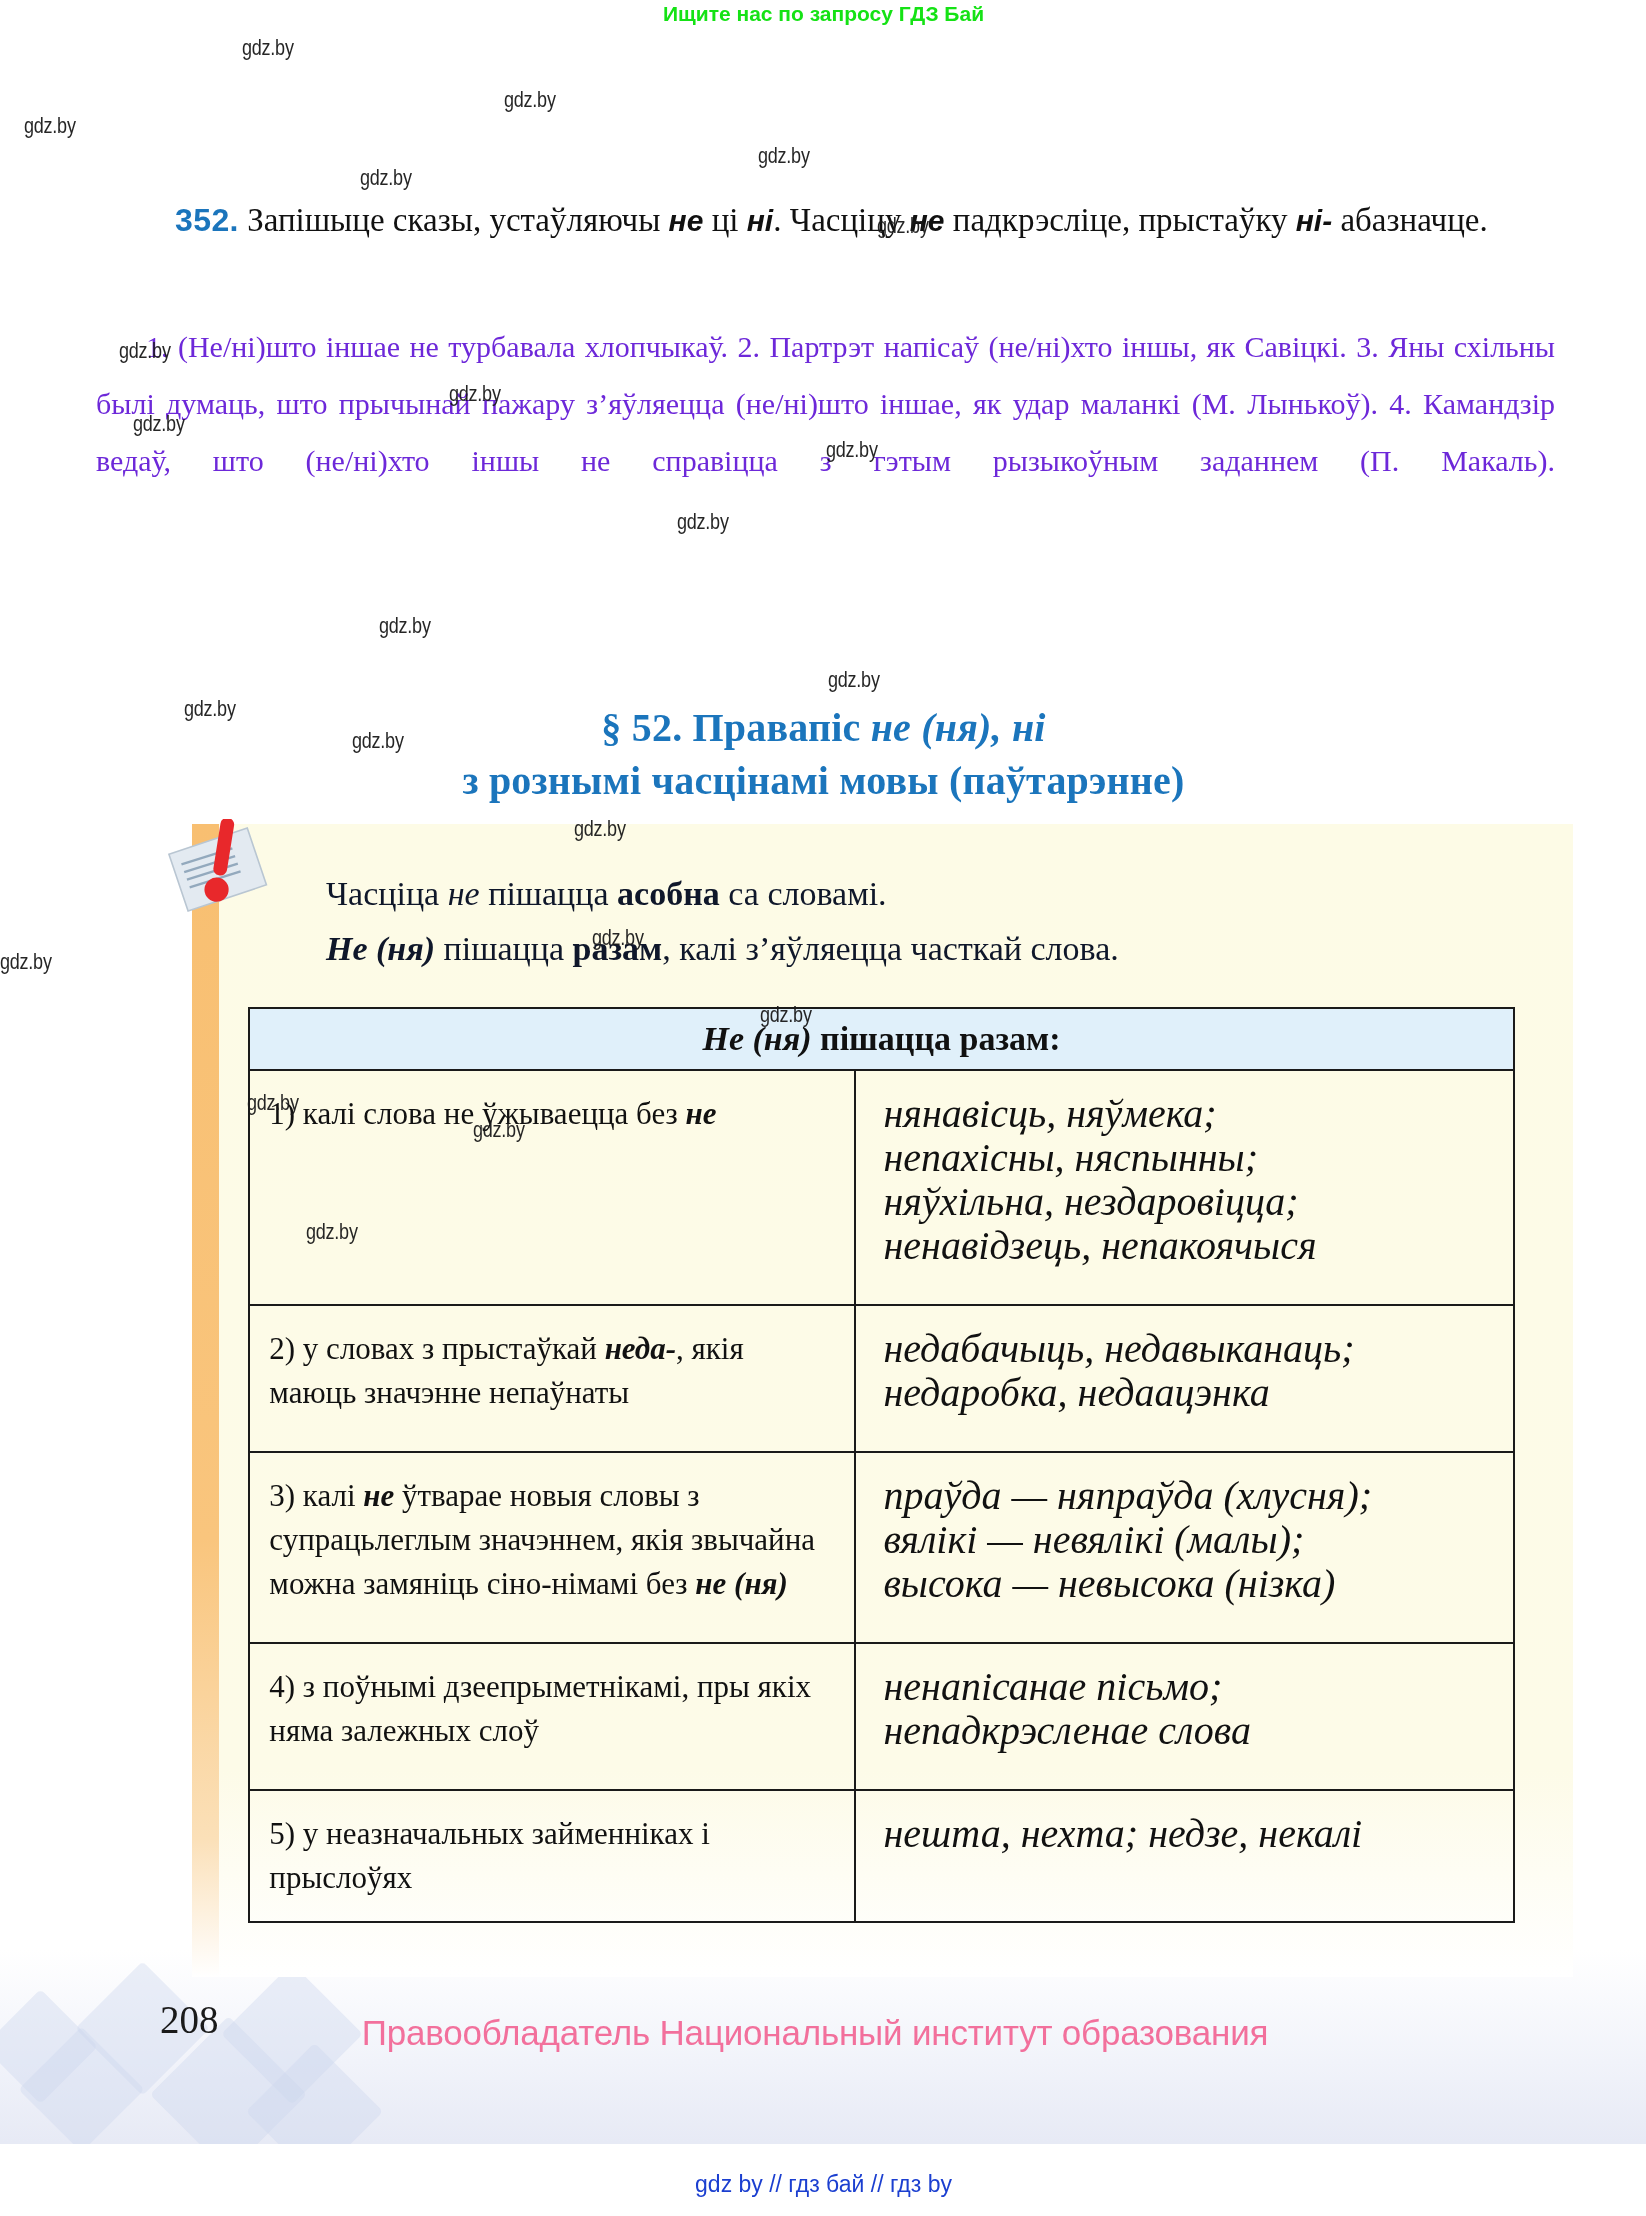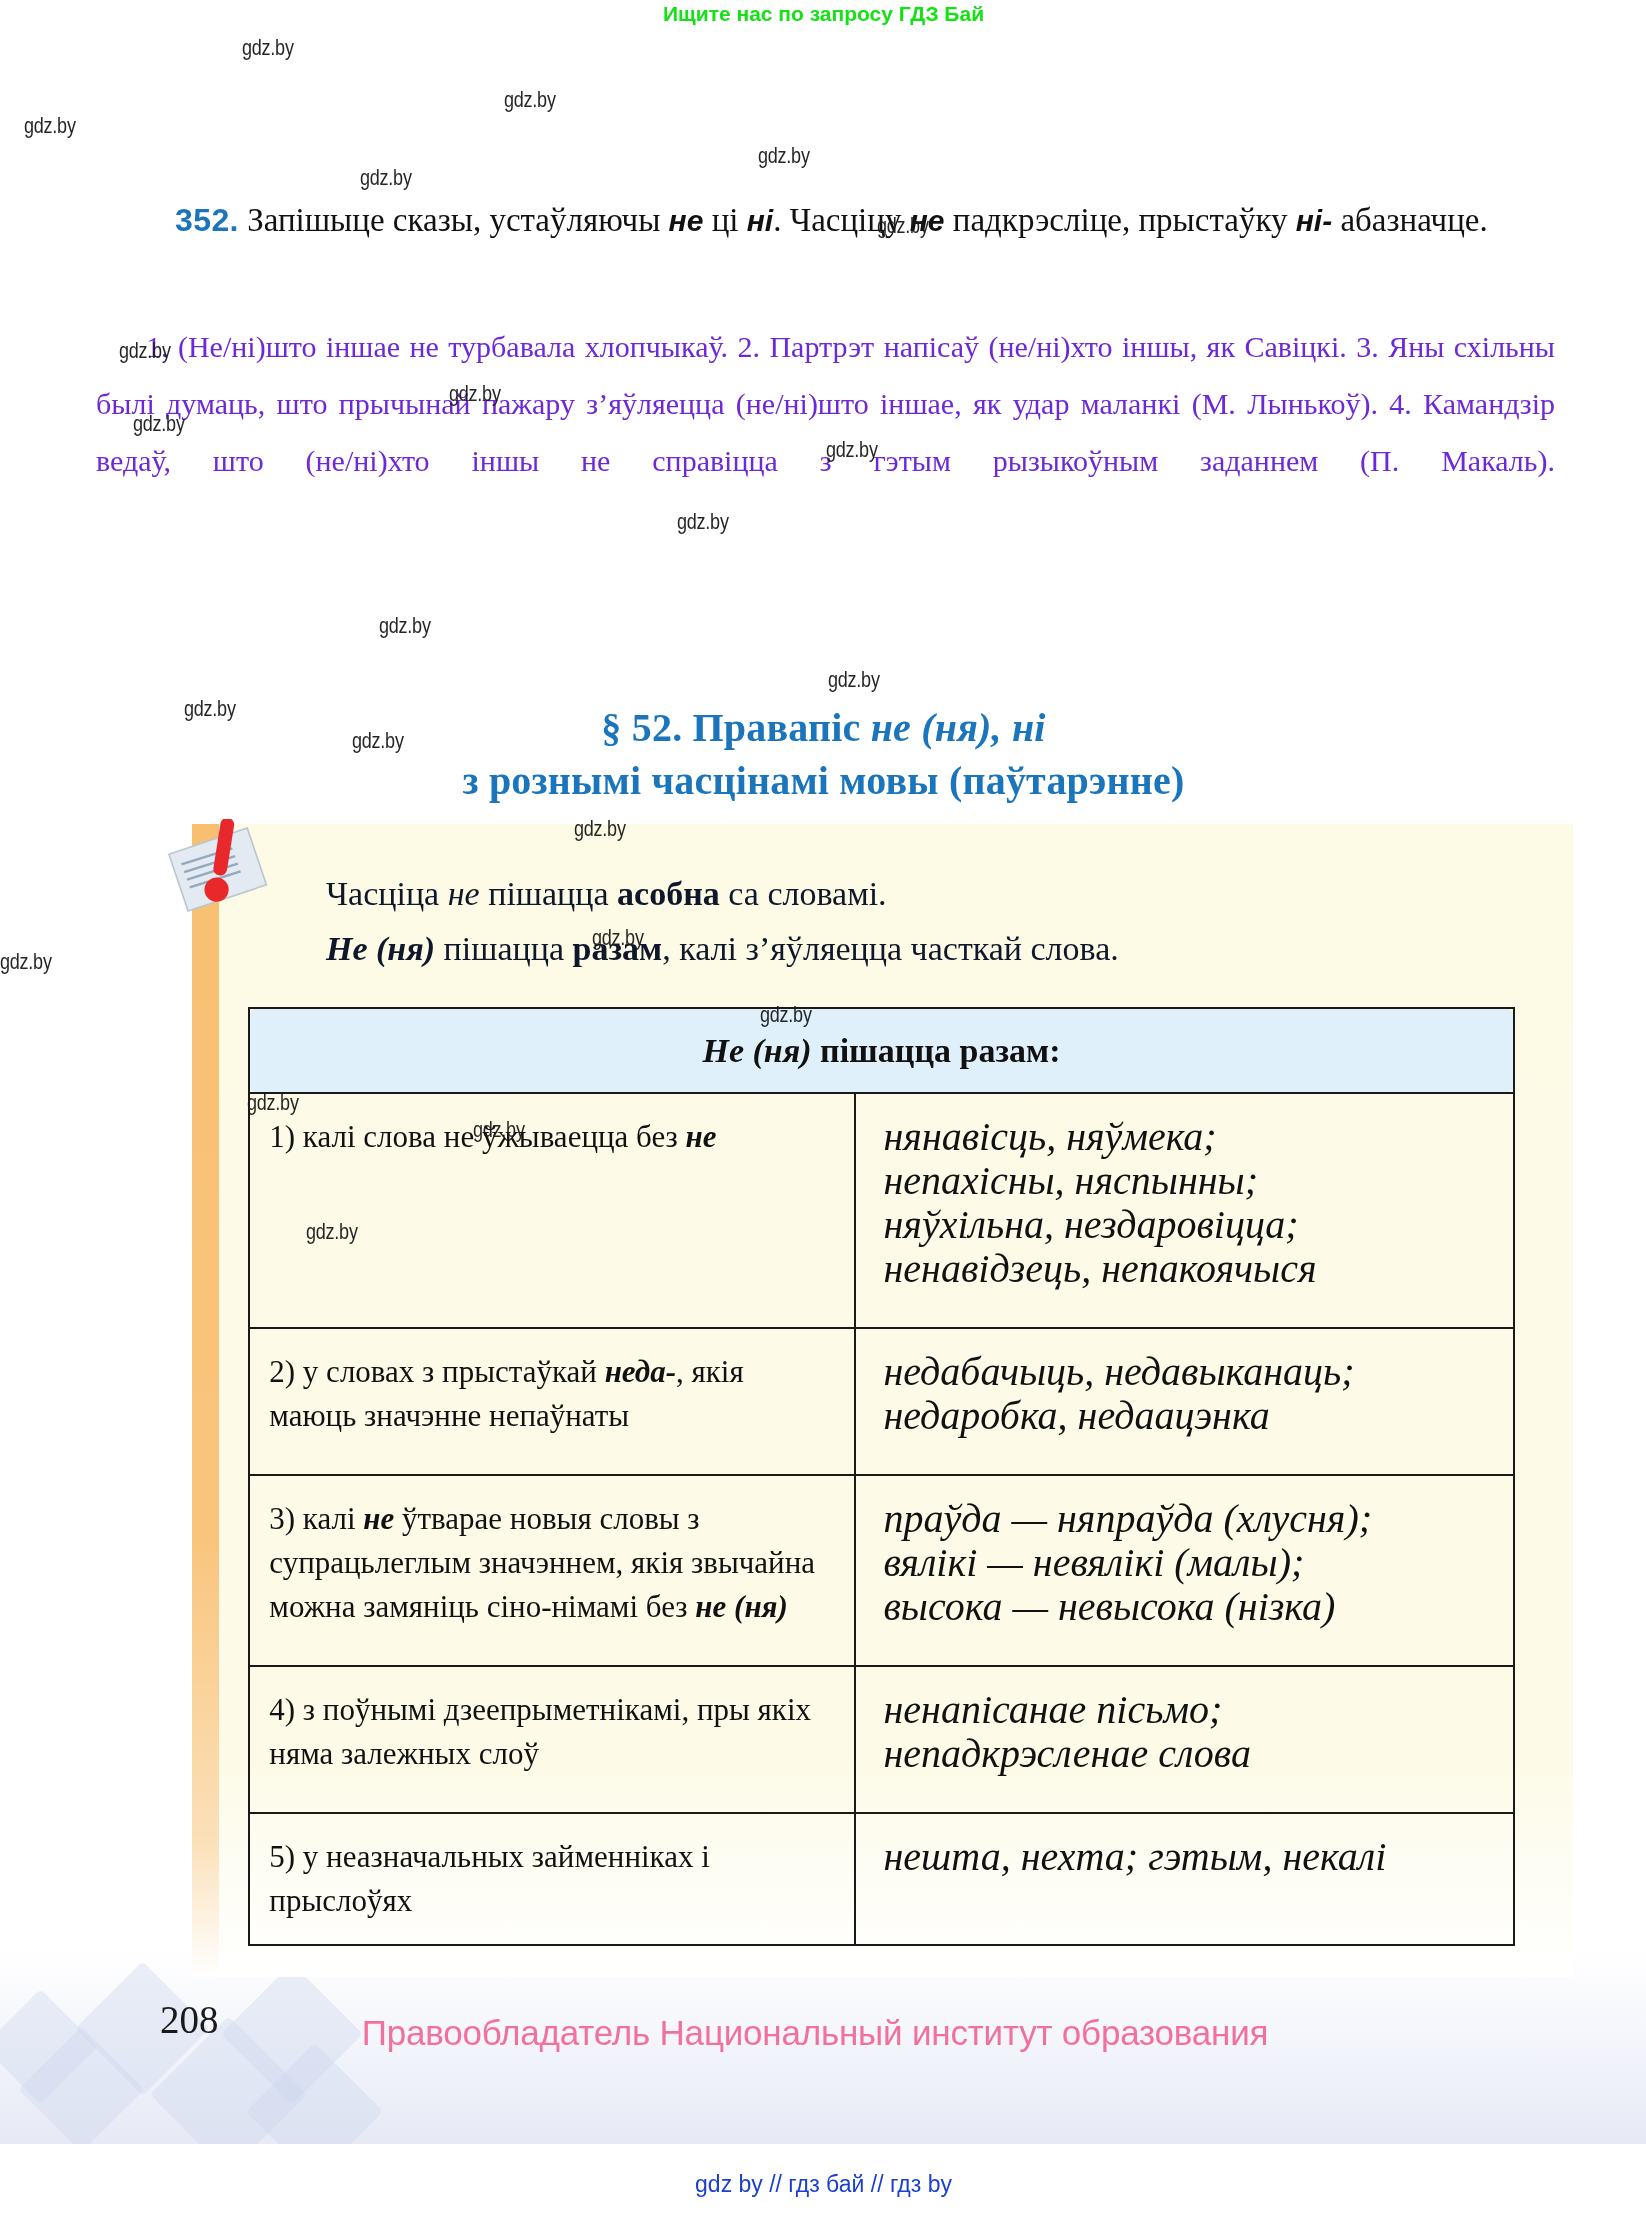--- a/index.html
+++ b/index.html
@@ -76,22 +76,22 @@
   .rule-text b { font-weight:700; }
   .rule-text i { font-style:italic; }
 
   
   table.rules {
     position:absolute; left:248px; top:1007px; width:1267px;
     border-collapse:collapse; z-index:16; background:transparent;
   }
   table.rules td, table.rules th { border:2.4px solid #1a1a1a; }
   table.rules th {
-    background:#e0f0fa; height:85px; font-size:34px; font-weight:700;
-    text-align:center; color:#111;border-radius:9px;
+    background:#e0f0fa; height:62px; font-size:34px; font-weight:700;
+    text-align:center; color:#111;
   }
   table.rules th i { font-style:italic; }
   td.c1 {
     width:606px; background:transparent; vertical-align:top;
     padding:21px 21px 21px 19.3px; font-size:31px; line-height:44px; color:#111;margin-top:24px;
   }
   td.c2 {
     width:658px; background:transparent; vertical-align:top;
     padding:21px 16px 36px 27px; font-size:40px; line-height:44px;
     font-style:italic; color:#111;
@@ -203,21 +203,21 @@
         <tr>
           <td class="c1"><span>4) з поўнымі дзеепрыметнікамі, пры якіх няма залежных слоў</span></td>
           <td class="c2">
             <div>ненапісанае пісьмо;</div>
             <div>непадкрэсленае слова</div>
           </td>
         </tr>
         <tr>
           <td class="c1"><span>5) у неазначальных займенніках і прыслоўях</span></td>
           <td class="c2">
-            <div>нешта, нехта; гэтым, некалі</div>
+            <div>нешта, нехта; недзе, некалі</div>
           </td>
         </tr>
       </tbody>
   </table>
 
 </div>
 
 <div class="botwrap">
   <div class="dia" style="left:95px;top:31px;width:95px;height:95px;"></div>
   <div class="dia" style="left:173px;top:89px;width:111px;height:111px;"></div>

